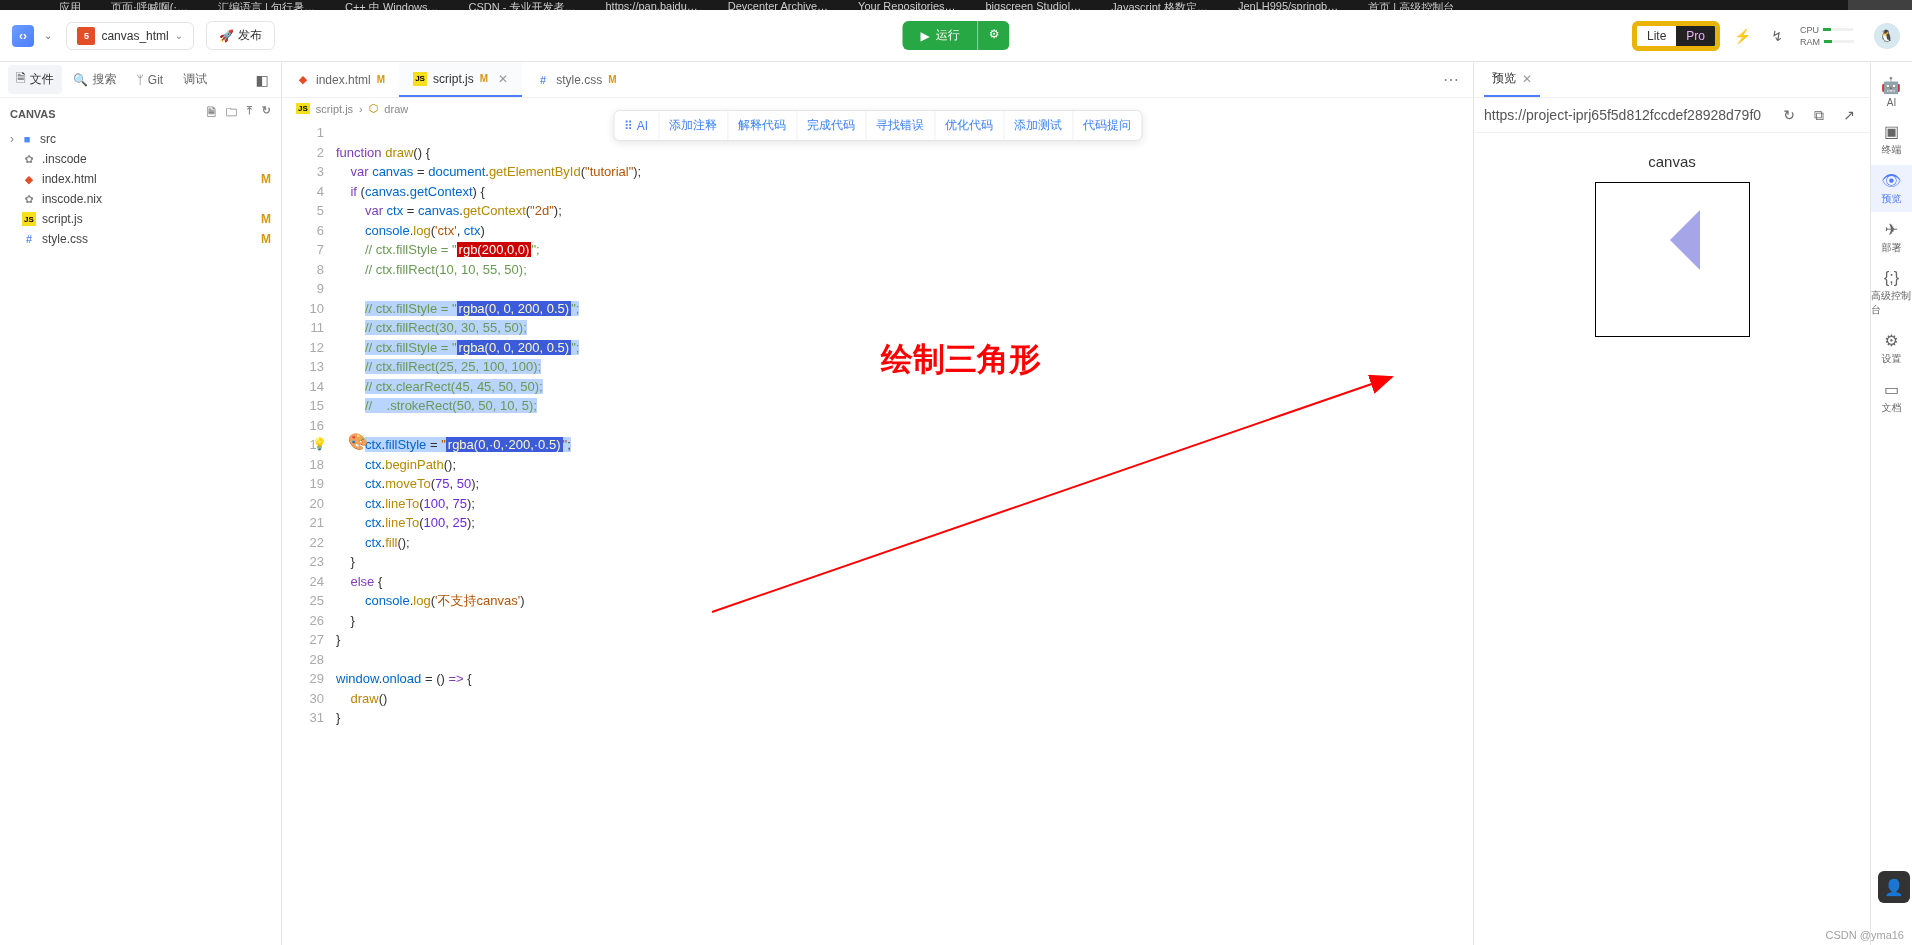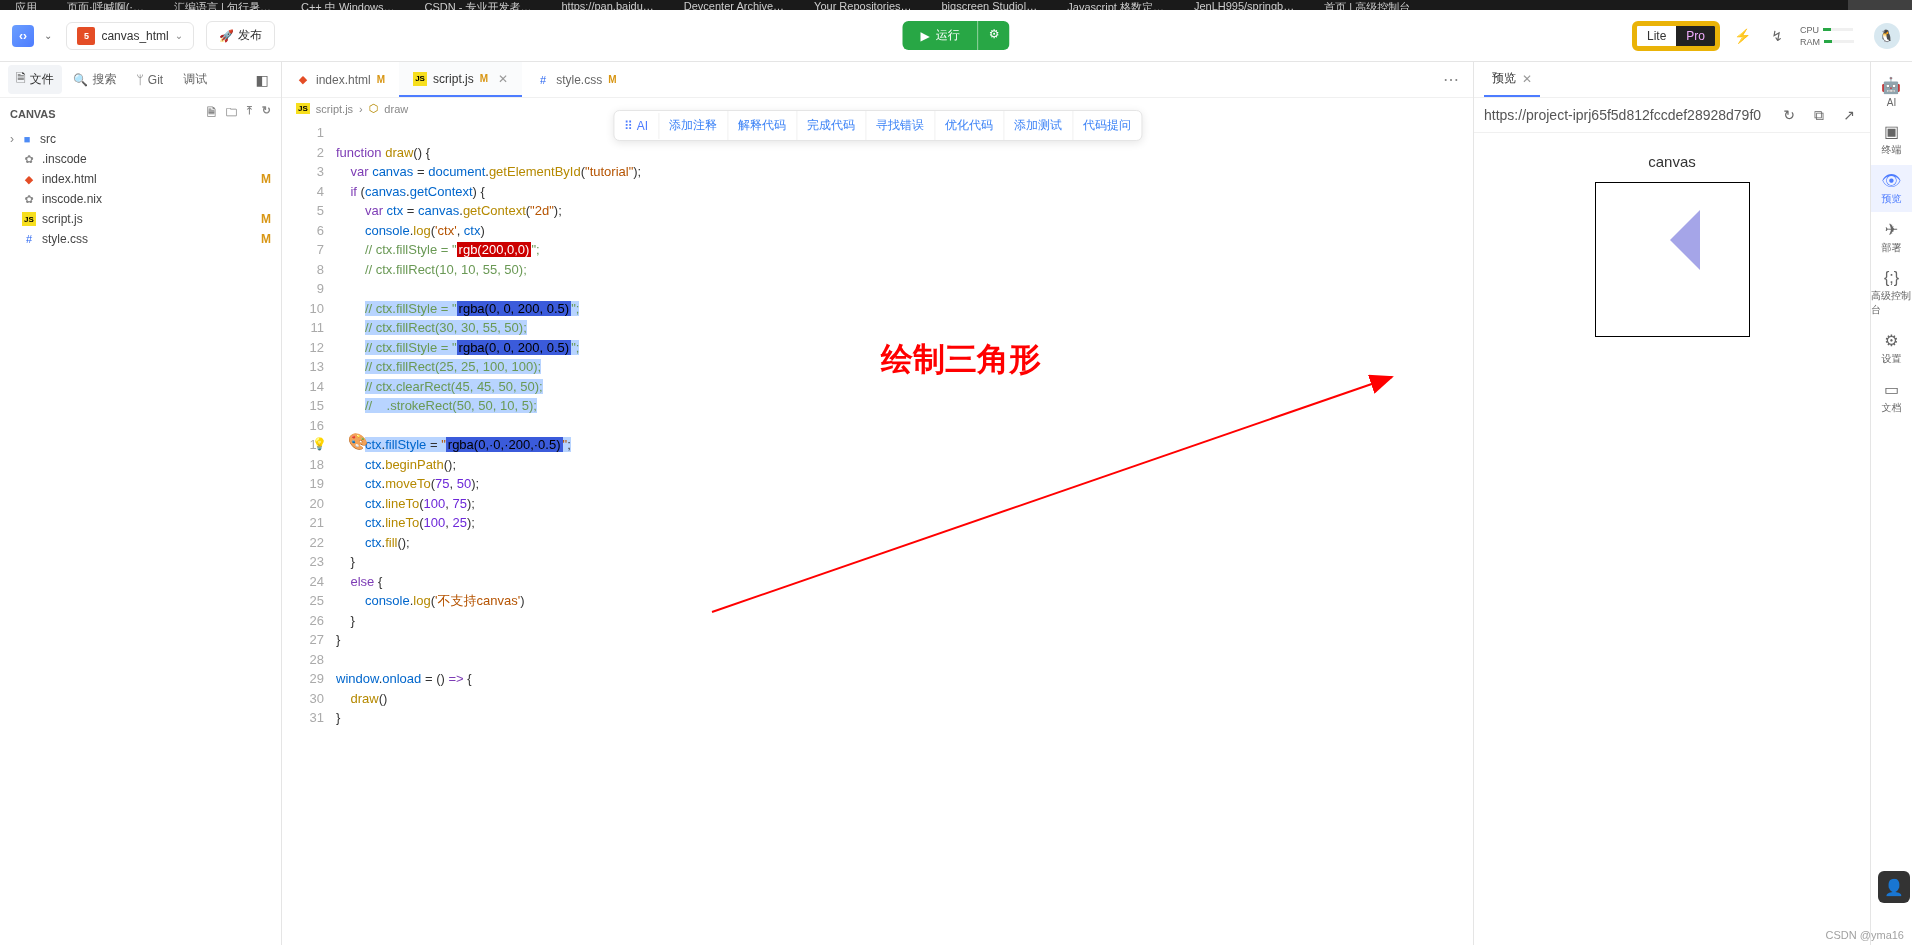--- a/index.html
+++ b/index.html
@@ -1,19 +1,19 @@
 <!DOCTYPE html>
 <html><head>
 <meta charset="utf-8">
 <style>
 * { margin:0; padding:0; box-sizing:border-box; font-family:-apple-system,"Segoe UI",Arial,sans-serif; }
 body { background:#1a1a1a; font-size:12px; color:#333; width:1912px; height:945px; overflow:hidden; position:relative; }
 
 
-.bookmark-bar { height:10px; background:#1a1a1a; display:flex; gap:30px; padding:0 15px; color:#ccc; font-size:11px; overflow:hidden; align-items:flex-start; }
+.bookmark-bar { height:10px; background:#1a1a1a; display:flex; gap:30px; padding:0 15px; color:#ccc; font-size:11px; overflow:hidden; align-items:flex-start;margin-left:44px; }
 .bookmark-bar span { white-space:nowrap; }
 
 
 .app { position:absolute; top:10px; left:0; right:0; bottom:0; background:#fff; display:flex; flex-direction:column; }
 
 
 .browser-right { position:absolute; top:0; right:0; height:28px; background:#404040; display:flex; gap:8px; padding:8px 10px; align-items:flex-start; color:#999; font-size:11px; }
 
 
 .top-toolbar { height:52px; display:flex; align-items:center; padding:0 12px; border-bottom:1px solid #e5e5e5; background:#fff; }
@@ -80,21 +80,21 @@
 .gutter .ln { height:19.5px; }
 .code { flex:1; padding:4px 0; line-height:19.5px; white-space:pre; color:#333; position:relative; }
 .code .line { height:19.5px; padding-left:4px; }
 .kw { color:#7d3cb5; }
 .fn { color:#b58900; }
 .str { color:#b55300; }
 .num { color:#6d28d9; }
 .com { color:#6a9955; }
 .id { color:#0066cc; }
 .hl-red { background:#cc0000; color:#fff; padding:0 2px; }
-.hl-blue { background:#3b5bdb; color:#000000; padding:0 2px;margin-top:36px; }
+.hl-blue { background:#3b5bdb; color:#fef9c3; padding:0 2px;margin-top:36px; }
 .sel { background:#b8d4ff; }
 
 
 .annot-text { position:absolute; color:#ff0000; font-size:32px; font-weight:bold; font-family:SimSun,serif; z-index:20; pointer-events:none; }
 .annot-arrow { position:absolute; z-index:19; pointer-events:none; }
 
 
 .bulb { position:absolute; left:-20px; color:#f0b400; font-size:12px; }
 
 .emoji-hint { position:absolute; left:66px; top:313px; font-size:16px; z-index:5; }

